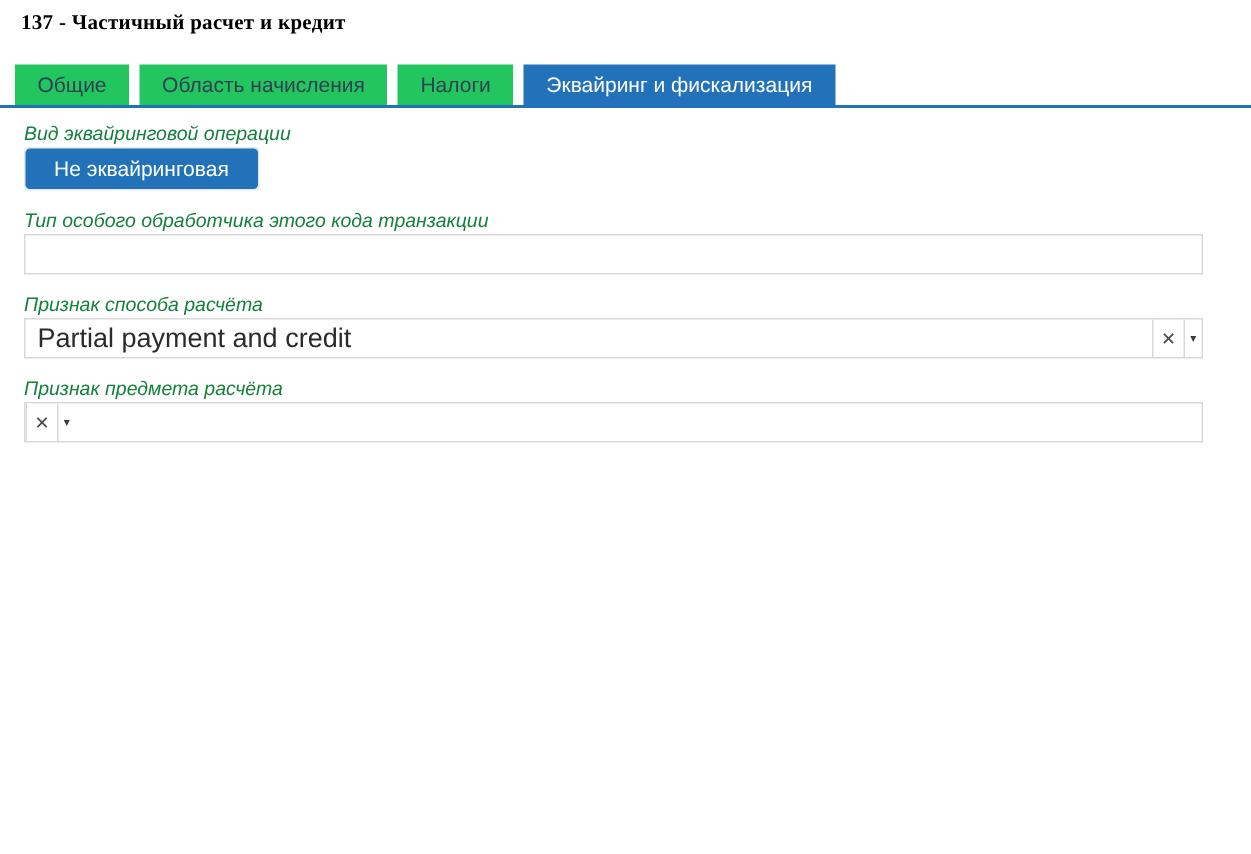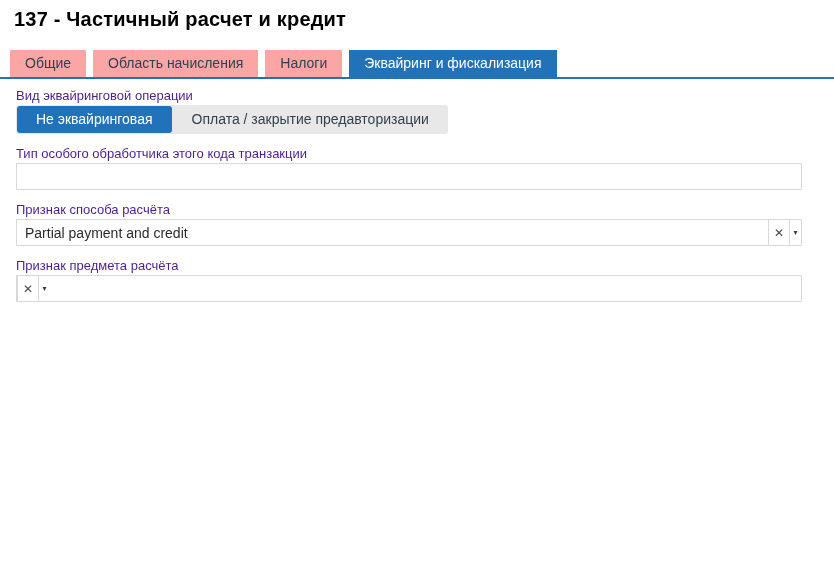--- a/index.html
+++ b/index.html
@@ -10,57 +10,59 @@
   }
   .page {
     position: relative;
     width: 834px;
     height: 569px;
     background: #ffffff;
     overflow: hidden;
   }
   .page-title {
     margin: 8px 0 0 14px;
-    font-size: 20px;
+    font-size: 14px;
     font-weight: 700;
     color: #000000;
     letter-spacing: 0.2px;
+    font-family: Liberation Serif, serif;
   }
   
   .tabbar {
     display: flex;
     align-items: flex-end;
     gap: 7px;
     margin-top: 19px;
     padding-left: 10px;
     border-bottom: 2px solid #2272b9;
   }
   .tab {
-    background: #fca5a5;
+    background: #22c55e;
     color: #2e4254;
     font-size: 14px;
     line-height: 1;
     padding: 6px 15px 7px;
     cursor: pointer;
     white-space: nowrap;
   }
   .tab.active {
     background: #2272b9;
     color: #ffffff;
   }
   
   .content {
     width: 786px;
     margin-left: 16px;
   }
   .field-label {
     margin: 13px 0 3px 0;
     font-size: 13px;
     line-height: 1;
-    color: #4c1d95;
+    color: #15803d;
+    font-style: italic;
   }
   .field-label.first {
     margin-top: 10px;
   }
   .segmented {
     display: inline-flex;
     align-items: center;
     background: #e8e8e8;
     border-radius: 3px;
     height: 29px;
@@ -101,21 +103,21 @@
     border: 1px solid #d9d9d9;
     background: #ffffff;
   }
   .combo input {
     flex: 1;
     min-width: 0;
     border: none;
     outline: none;
     padding: 0 8px;
     font-family: "Liberation Sans", sans-serif;
-    font-size: 14px;
+    font-size: 18px;
     color: #2b2b2b;
     background: transparent;
   }
   .combo input::placeholder {
     color: #a8a8a8;
     opacity: 1;
   }
   .combo .cbtn {
     display: flex;
     align-items: center;
@@ -147,21 +149,20 @@
     <div class="tab">Область начисления</div>
     <div class="tab">Налоги</div>
     <div class="tab active">Эквайринг и фискализация</div>
   </div>
 
   <div class="content">
 
     <div class="field-label first">Вид эквайринговой операции</div>
     <div class="segmented">
       <div class="seg selected">Не эквайринговая</div>
-      <div class="seg">Оплата / закрытие предавторизации</div>
     </div>
 
     <div class="field-label">Тип особого обработчика этого кода транзакции</div>
     <input class="text-input" type="text" value="" style="">
 
     <div class="field-label">Признак способа расчёта</div>
     <div class="combo">
       <input type="text" value="Partial payment and credit" style="">
       <div class="cbtn clear">
           <span>✕</span>

